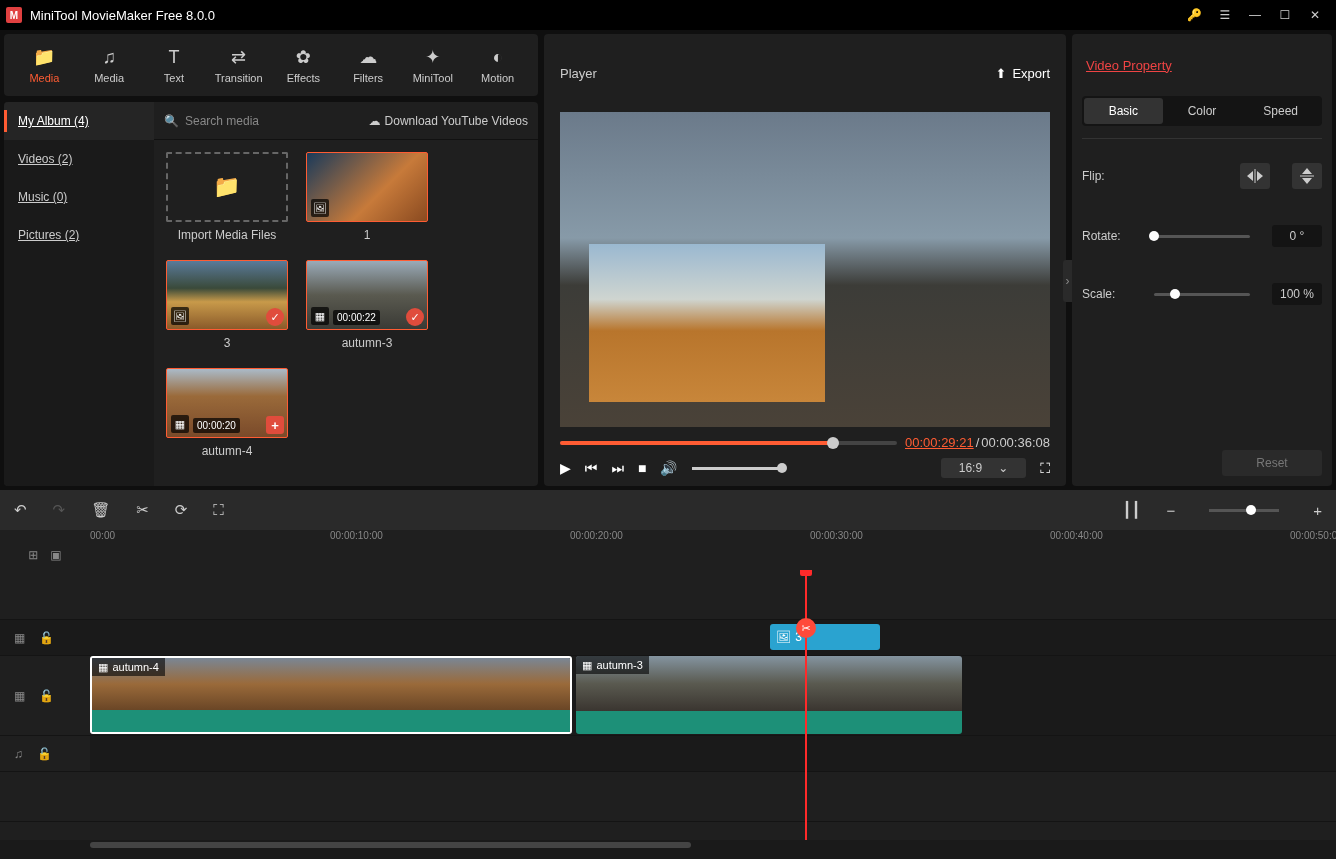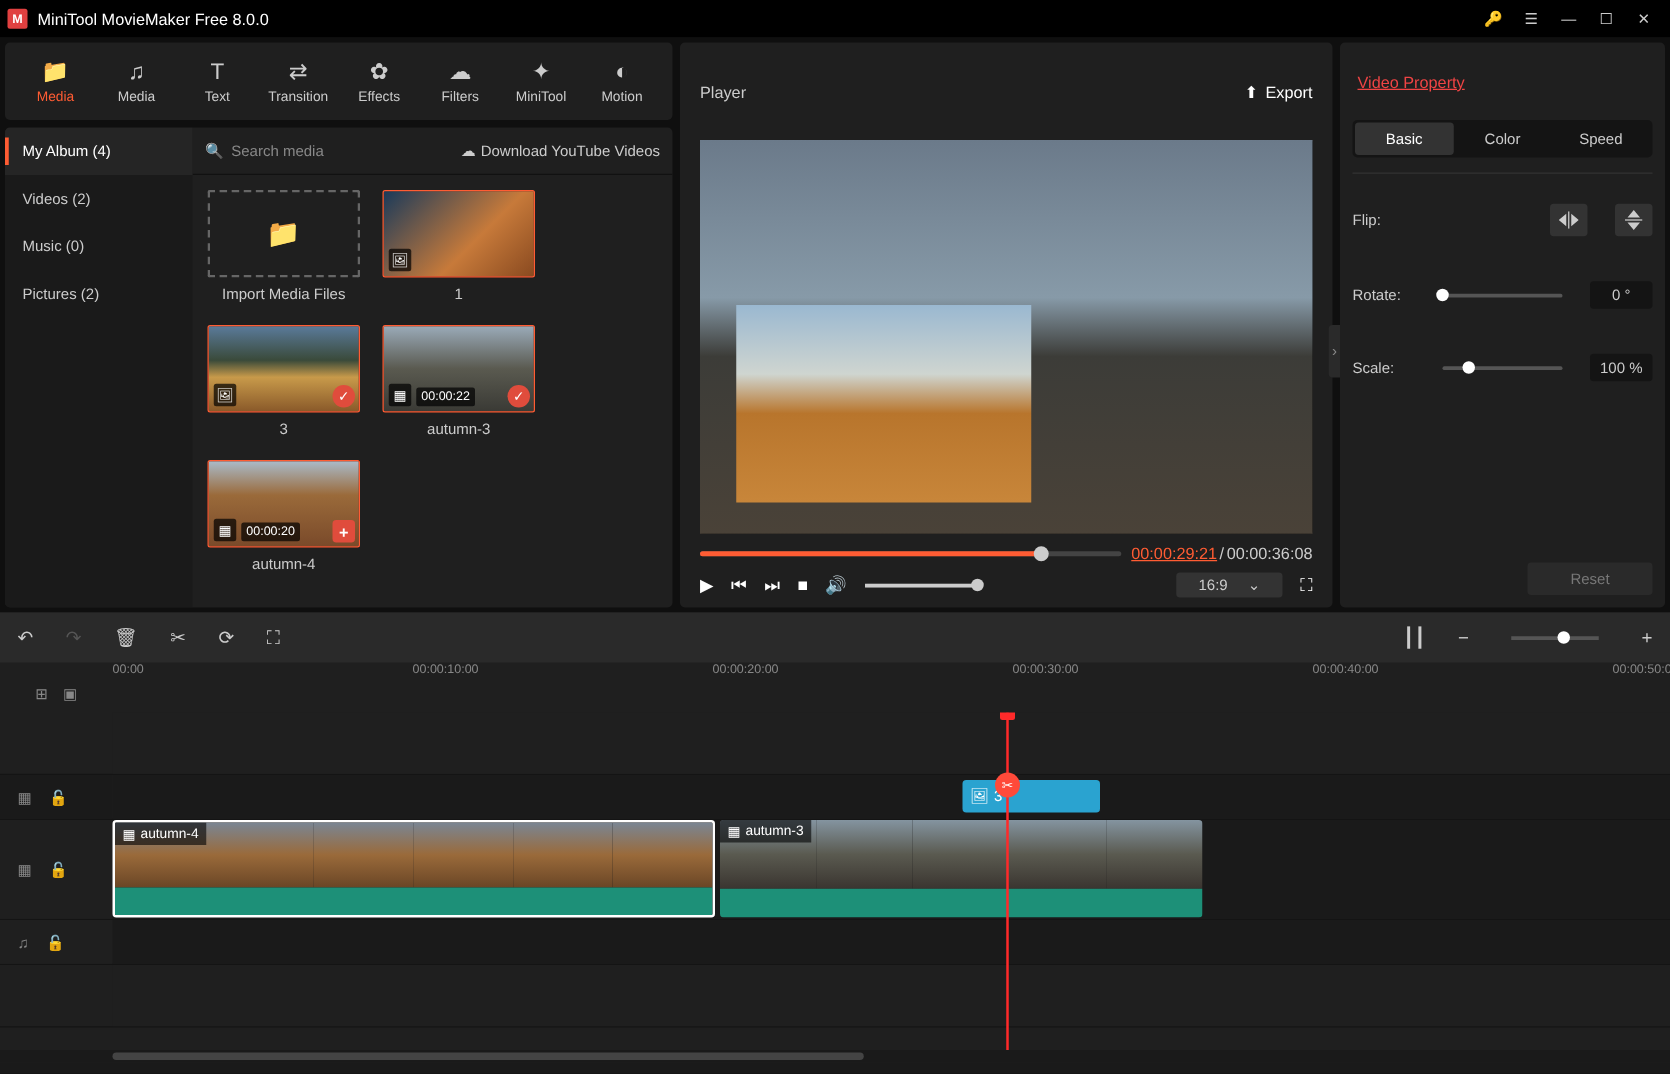--- a/index.html
+++ b/index.html
@@ -21,21 +21,21 @@
 
 .tabs { height: 62px; background: #1f1f1f; border-radius: 4px; display: flex; align-items: center; padding: 0 8px; gap: 0; }
 .tab { width: 66px; height: 62px; display: flex; flex-direction: column; align-items: center; justify-content: center; gap: 4px; color: #ccc; cursor: pointer; }
 .tab.active { color: #ff5c33; }
 .tab-icon { font-size: 18px; }
 .tab-label { font-size: 11px; }
 
 
 .media-area { flex: 1; display: flex; background: #1f1f1f; border-radius: 4px; overflow: hidden; }
 .sidebar { width: 150px; background: #1a1a1a; display: flex; flex-direction: column; }
-.side-item { height: 38px; display: flex; align-items: center; padding: 0 14px; color: #ccc; cursor: pointer; position: relative; }
+.side-item { height: 38px; display: flex; align-items: center; padding: 0 14px; color: #ccc; cursor: pointer; position: relative; text-decoration: underline; }
 .side-item.active { color: #fff; background: #252525; }
 .side-item.active::before { content:''; position:absolute; left:0; top:8px; bottom:8px; width:3px; background:#ff5c33; }
 
 .media-content { flex: 1; display: flex; flex-direction: column; }
 .media-toolbar { height: 38px; display: flex; align-items: center; padding: 0 10px; gap: 6px; border-bottom: 1px solid #111; }
 .search { display: flex; align-items: center; gap: 6px; color: #888; }
 .dl-link { margin-left: auto; color: #ccc; display: flex; align-items: center; gap: 4px; cursor: pointer; }
 
 .media-grid { flex: 1; padding: 12px; display: flex; flex-wrap: wrap; gap: 18px; align-content: flex-start; }
 .media-cell { width: 122px; display: flex; flex-direction: column; align-items: center; gap: 6px; }

